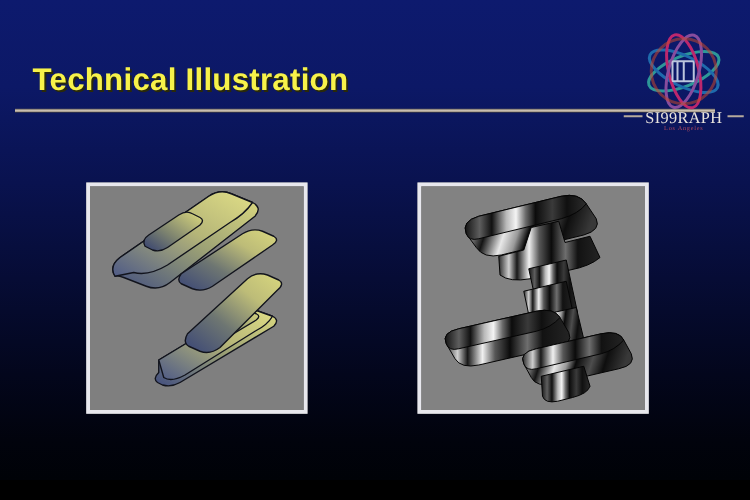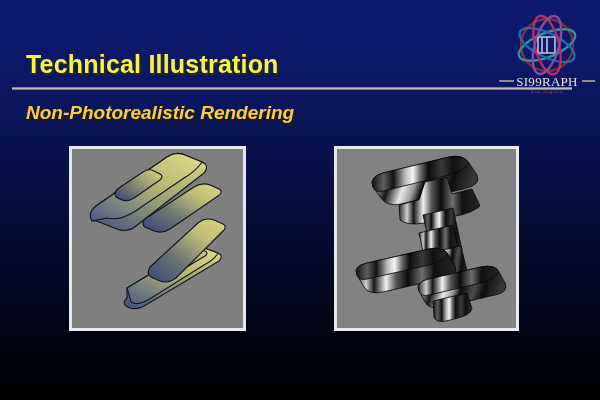--- a/index.html
+++ b/index.html
@@ -50,21 +50,21 @@
     font-weight: bold;
     font-style: italic;
     color: #f6cf44;
     text-shadow: 1.6px 1.6px 0 #231a05;
     white-space: nowrap;
   }
   
   #siggraph {
     position: absolute;
     left: 498px;
-    top: 12px;
+    top: 24px;
     width: 98px;
     height: 88px;
   }
   #siggraph svg { display: block; }
   #sig-word {
     position: absolute;
     left: 0;
     top: 62px;
     width: 98px;
     text-align: center;
@@ -108,21 +108,20 @@
 </style>
 </head>
 <body>
 
 <div id="slide">
 
   <div id="title">Technical Illustration</div>
 
   <div id="rule"></div>
 
-  <div id="subtitle">Non-Photorealistic Rendering</div>
 
   <div id="siggraph">
     <svg width="98" height="88" viewBox="0 0 98 88" xmlns="http://www.w3.org/2000/svg">
       <g fill="none" stroke-width="2.4" opacity="0.95">
         <ellipse cx="49" cy="33" rx="30" ry="12" stroke="#2f9e9b" transform="rotate(-22 49 33)"></ellipse>
         <ellipse cx="49" cy="33" rx="30" ry="12" stroke="#1f6fb0" transform="rotate(26 49 33)"></ellipse>
         <ellipse cx="49" cy="33" rx="12" ry="30" stroke="#c6286e" transform="rotate(-14 49 33)"></ellipse>
         <ellipse cx="49" cy="33" rx="12" ry="30" stroke="#8e4fa0" transform="rotate(16 49 33)"></ellipse>
         <ellipse cx="49" cy="33" rx="26" ry="26" stroke="#d04a2a" opacity="0.55"></ellipse>
       </g>

